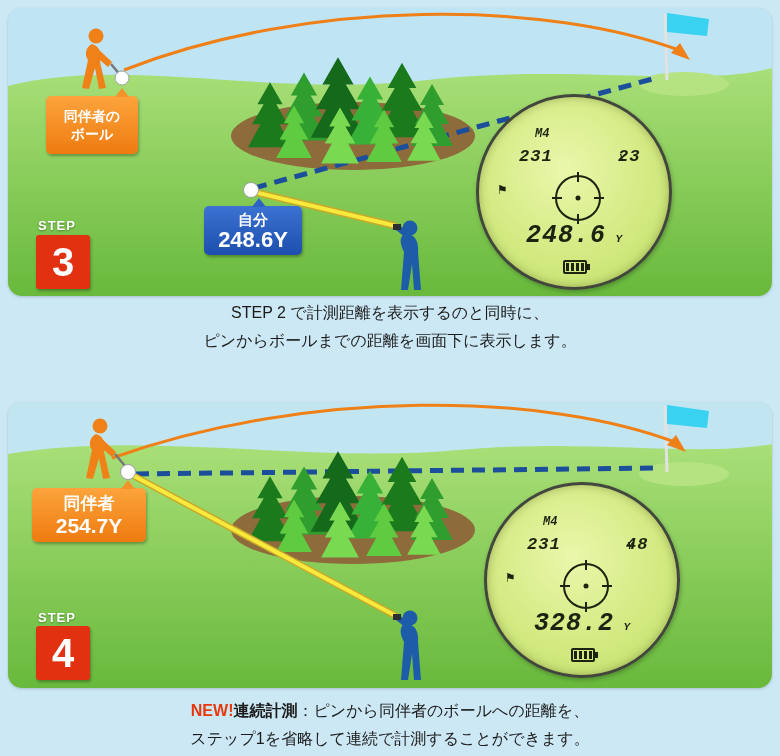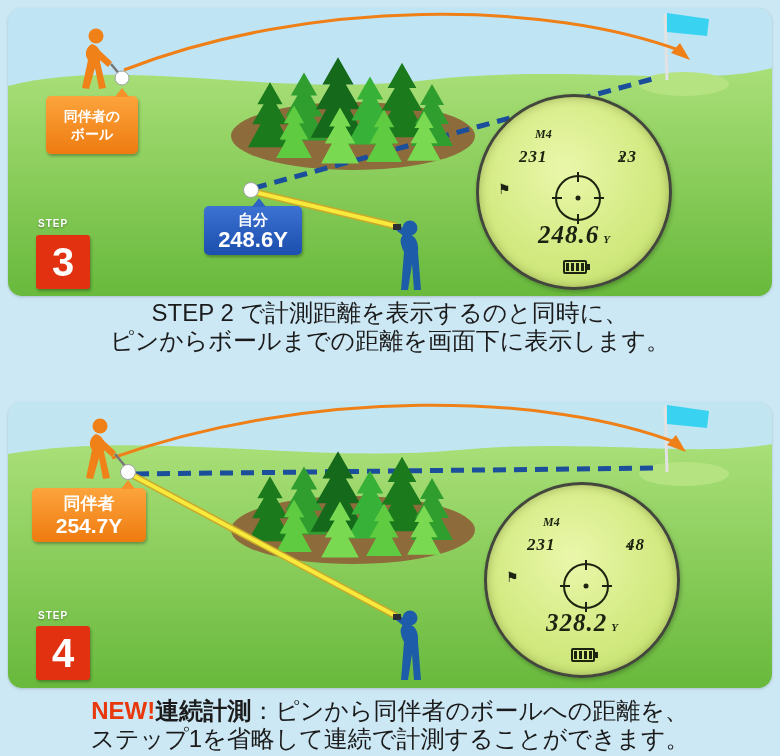--- a/index.html
+++ b/index.html
@@ -25,52 +25,52 @@
   .badge.blue{background:linear-gradient(180deg,#3c72d2,#1c4fae);}
   .badge .ptr{
     position:absolute;top:-8px;width:0;height:0;
     border-left:7px solid transparent;border-right:7px solid transparent;
     border-bottom:9px solid #f5922a;
   }
   .badge.blue .ptr{border-bottom-color:#2d63c4;}
   .badge div{white-space:nowrap;}
 
   .step-word{
-    position:absolute;color:#fff;font-size:10px;font-weight:bold;letter-spacing:1px;
+    position:absolute;color:#fff;font-size:13px;font-weight:bold;letter-spacing:1px;
     text-shadow:0 1px 2px rgba(0,0,0,.35);
   }
   .step-box{
     position:absolute;width:54px;height:54px;background:#e23110;color:#fff;
     font-size:40px;font-weight:800;text-align:center;line-height:54px;
     border-radius:3px;box-shadow:1px 2px 3px rgba(0,0,0,.3);
   }
 
   
   .lcd{
     position:absolute;width:190px;height:190px;border-radius:50%;
     background:radial-gradient(circle at 45% 38%, #eaf7ab 0%, #d3ea82 55%, #c1df68 100%);
     border:3px solid #43463c;box-shadow:inset 0 0 10px rgba(60,70,20,.35), 1px 2px 4px rgba(0,0,0,.25);
-    font-family:Liberation Serif, serif;color:#1c2310;
+    font-family:Liberation Mono, monospace;color:#1c2310;
   }
   .lcd .mode{position:absolute;left:56px;top:30px;font-size:12px;font-weight:bold;font-style:italic;}
   .lcd .val{position:absolute;top:50px;font-size:17px;font-weight:bold;font-style:italic;letter-spacing:1px;}
   .lcd .val.pin{left:40px;}
   .lcd .val.sub{left:104px;margin-left:35px;}
   .lcd .unit-sm{position:absolute;left:140px;top:56px;font-size:10px;font-weight:bold;font-style:italic;}
   .lcd .flag-glyph{position:absolute;left:19px;top:84px;font-size:14px;}
   .lcd .xh{position:absolute;left:70px;top:72px;}
   .lcd .dist-row{position:absolute;left:0;right:0;top:124px;text-align:center;}
   .lcd .dist{font-size:25px;font-weight:bold;font-style:italic;letter-spacing:1px;}
   .lcd .dist-unit{font-size:11px;font-weight:bold;font-style:italic;}
   .lcd .battery{position:absolute;left:84px;top:163px;width:20px;height:10px;border:2px solid #1c2310;border-radius:2px;}
   .lcd .battery:after{content:'';position:absolute;right:-5px;top:2px;width:3px;height:6px;background:#1c2310;}
   .lcd .battery .bars{position:absolute;inset:1px;background:repeating-linear-gradient(90deg,#1c2310 0 3px,transparent 3px 5px);}
 
   
-  .caption{position:absolute;left:0;width:780px;text-align:center;font-size:24px;color:#1b1b1b;line-height:28px;}
+  .caption{position:absolute;left:0;width:780px;text-align:center;font-size:16px;color:#1b1b1b;line-height:28px;}
   #caption1{top:299px;}
   #caption2{top:697px;}
   .new{color:#e8380d;font-weight:bold;margin-right:0;}
   .feat{font-weight:bold;}
 </style>
 </head>
 <body>
 
 <div class="panel" id="panel1">
   <svg class="scene" width="764" height="288" viewBox="0 0 764 288">

